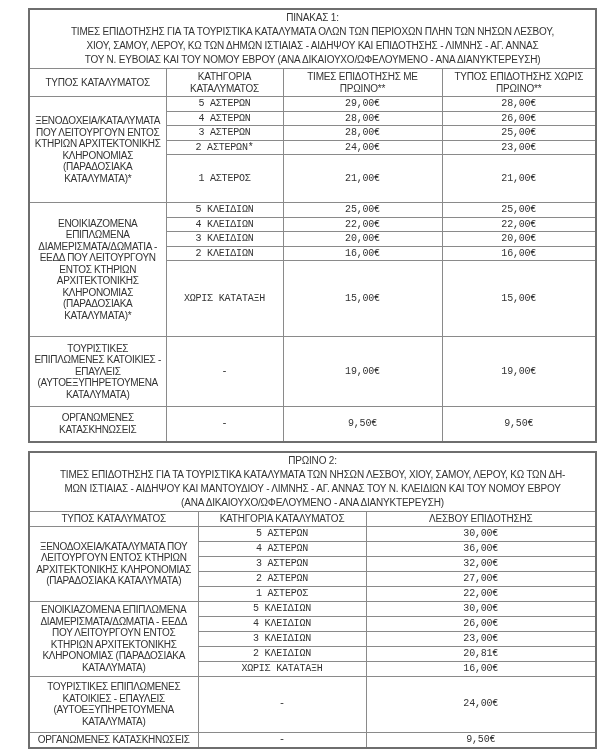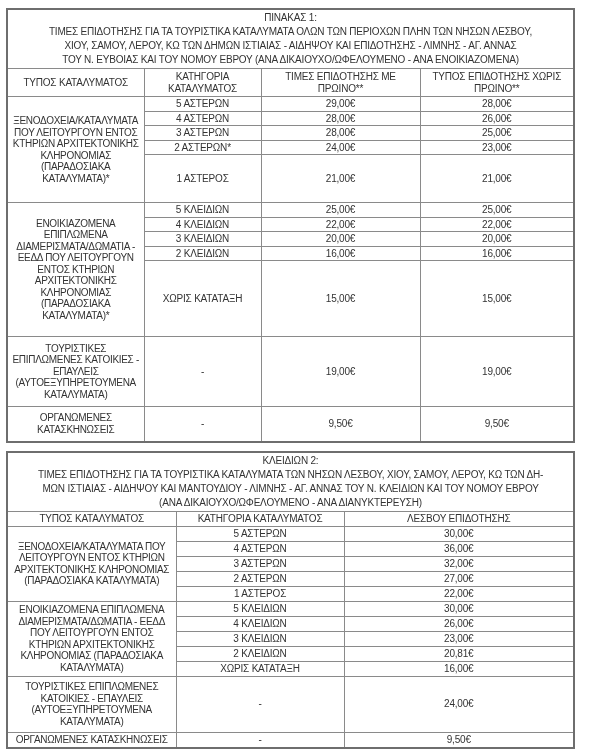--- a/index.html
+++ b/index.html
@@ -8,21 +8,21 @@
     font-family:"Liberation Sans", sans-serif;
     color:#333333;
     -webkit-font-smoothing:antialiased;
   }
   .doc { position:relative; width:612px; height:750px; background:#fff; overflow:hidden; }
 
   table.tbl {
     border-collapse:collapse;
     table-layout:fixed;
     width:567px;
-    margin-left:6px;
+    margin-left:28px;
     border:2px solid #6e6e6e;
     font-size:10px;
     letter-spacing:-0.2px;
     color:#333;
   }
   .t1 { margin-top:8px; }
   .t2 { margin-top:8px; }
 
   table.tbl td {
     border:1px solid #8a8a8a;
@@ -36,21 +36,21 @@
   
   td.caption-cell { padding:2px 2px 3px 2px; }
   .cap-title { font-size:10px; line-height:14px; white-space:nowrap; }
   .cap-line  { font-size:10px; line-height:14px; white-space:nowrap; }
 
   
   tr.hdr td { line-height:12px; }
 
   
   td.type-cell { letter-spacing:-0.3px; line-height:11.5px; }
-  td.cat, td.val { white-space:nowrap; }
+  td.cat, td.val { white-space:nowrap;font-family:Liberation Mono, monospace; }
 
   
   tr.h55 { height:55px; }
   tr.h28 { height:28px; }
   tr.h14 { height:14px; }
   tr.h15 { height:15px; }
   tr.h16 { height:16px; }
   tr.h35 { height:35px; }
   tr.h48 { height:48px; }
   tr.h56 { height:56px; }
@@ -68,21 +68,21 @@
         <col style="width:117px">
         <col style="width:159px">
         <col style="width:154px">
     </colgroup>
     <tbody>
       <tr class="h55">
         <td colspan="4" class="caption-cell">
           <div class="cap-title">ΠΙΝΑΚΑΣ 1:</div>
           <div class="cap-line">ΤΙΜΕΣ ΕΠΙΔΟΤΗΣΗΣ ΓΙΑ ΤΑ ΤΟΥΡΙΣΤΙΚΑ ΚΑΤΑΛΥΜΑΤΑ ΟΛΩΝ ΤΩΝ ΠΕΡΙΟΧΩΝ ΠΛΗΝ ΤΩΝ ΝΗΣΩΝ ΛΕΣΒΟΥ,</div>
           <div class="cap-line">ΧΙΟΥ, ΣΑΜΟΥ, ΛΕΡΟΥ, ΚΩ ΤΩΝ ΔΗΜΩΝ ΙΣΤΙΑΙΑΣ - ΑΙΔΗΨΟΥ ΚΑΙ ΕΠΙΔΟΤΗΣΗΣ - ΛΙΜΝΗΣ - ΑΓ. ΑΝΝΑΣ</div>
-          <div class="cap-line">ΤΟΥ Ν. ΕΥΒΟΙΑΣ ΚΑΙ ΤΟΥ ΝΟΜΟΥ ΕΒΡΟΥ (ΑΝΑ ΔΙΚΑΙΟΥΧΟ/ΩΦΕΛΟΥΜΕΝΟ - ΑΝΑ ΕΝΟΙΚΙΑΖΟΜΕΝΑ)</div>
+          <div class="cap-line">ΤΟΥ Ν. ΕΥΒΟΙΑΣ ΚΑΙ ΤΟΥ ΝΟΜΟΥ ΕΒΡΟΥ (ΑΝΑ ΔΙΚΑΙΟΥΧΟ/ΩΦΕΛΟΥΜΕΝΟ - ΑΝΑ ΔΙΑΝΥΚΤΕΡΕΥΣΗ)</div>
         </td>
       </tr>
       <tr class="hdr h28">
         <td>ΤΥΠΟΣ ΚΑΤΑΛΥΜΑΤΟΣ</td>
         <td>ΚΑΤΗΓΟΡΙΑ ΚΑΤΑΛΥΜΑΤΟΣ</td>
         <td>ΤΙΜΕΣ ΕΠΙΔΟΤΗΣΗΣ ΜΕ ΠΡΩΙΝΟ**</td>
         <td>ΤΥΠΟΣ ΕΠΙΔΟΤΗΣΗΣ ΧΩΡΙΣ ΠΡΩΙΝΟ**</td>
       </tr>
 
       <tr class="h14">
@@ -157,21 +157,21 @@
 
   <table class="tbl t2">
     <colgroup>
       <col style="width:169px">
         <col style="width:168px">
         <col style="width:230px">
     </colgroup>
     <tbody>
       <tr class="h55">
         <td colspan="3" class="caption-cell">
-          <div class="cap-title">ΚΛΕΙΔΙΩΝ 2:</div>
+          <div class="cap-title">ΠΡΩΙΝΟ 2:</div>
           <div class="cap-line">ΤΙΜΕΣ ΕΠΙΔΟΤΗΣΗΣ ΓΙΑ ΤΑ ΤΟΥΡΙΣΤΙΚΑ ΚΑΤΑΛΥΜΑΤΑ ΤΩΝ ΝΗΣΩΝ ΛΕΣΒΟΥ, ΧΙΟΥ, ΣΑΜΟΥ, ΛΕΡΟΥ, ΚΩ ΤΩΝ ΔΗ-</div>
           <div class="cap-line">ΜΩΝ ΙΣΤΙΑΙΑΣ - ΑΙΔΗΨΟΥ ΚΑΙ ΜΑΝΤΟΥΔΙΟΥ - ΛΙΜΝΗΣ - ΑΓ. ΑΝΝΑΣ ΤΟΥ Ν. ΚΛΕΙΔΙΩΝ ΚΑΙ ΤΟΥ ΝΟΜΟΥ ΕΒΡΟΥ</div>
           <div class="cap-line">(ΑΝΑ ΔΙΚΑΙΟΥΧΟ/ΩΦΕΛΟΥΜΕΝΟ - ΑΝΑ ΔΙΑΝΥΚΤΕΡΕΥΣΗ)</div>
         </td>
       </tr>
       <tr class="hdr h15">
         <td>ΤΥΠΟΣ ΚΑΤΑΛΥΜΑΤΟΣ</td>
         <td>ΚΑΤΗΓΟΡΙΑ ΚΑΤΑΛΥΜΑΤΟΣ</td>
         <td>ΛΕΣΒΟΥ ΕΠΙΔΟΤΗΣΗΣ</td>
       </tr>

